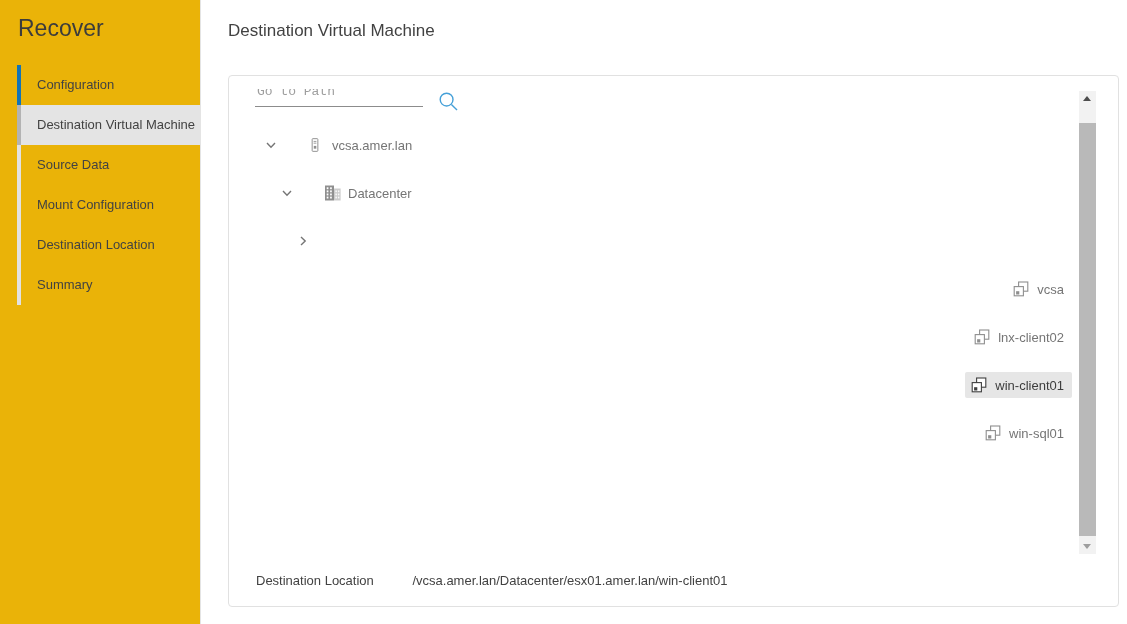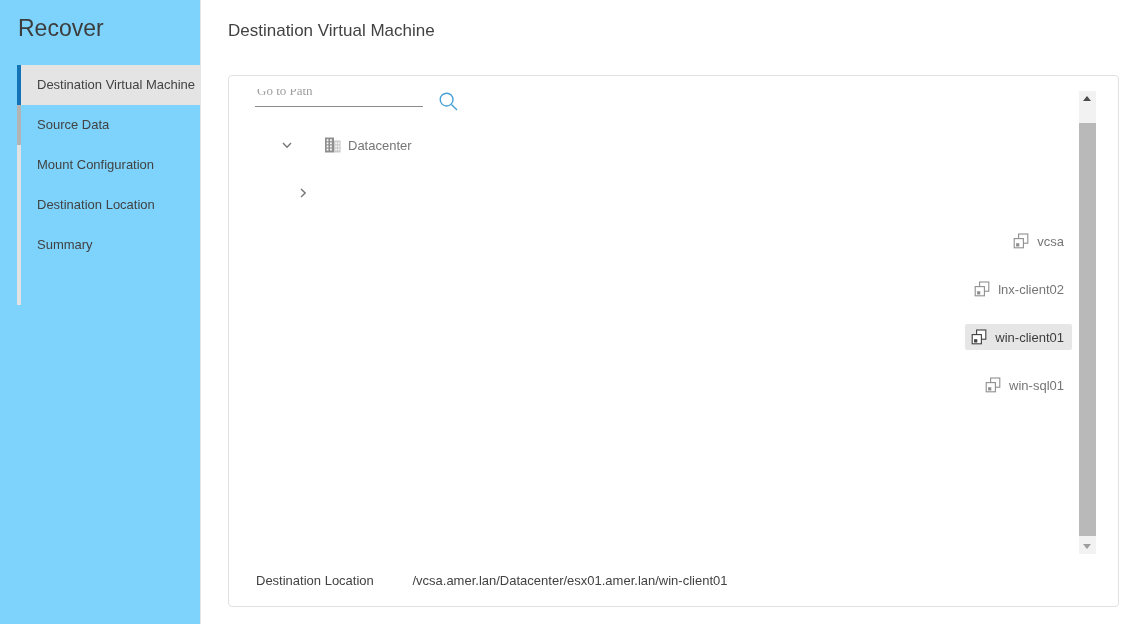--- a/index.html
+++ b/index.html
@@ -6,21 +6,21 @@
   html,body { margin:0; padding:0; }
   body {
     width:1127px; height:624px; position:relative; overflow:hidden;
     background:#ffffff; font-family:"Liberation Sans", sans-serif;
     -webkit-font-smoothing:antialiased;
   }
 
   
   .sidebar {
     position:absolute; left:0; top:0; width:201px; height:624px;
-    background:#7dd3fc; border-right:1px solid #e4e4e4;
+    background:#eab308; border-right:1px solid #e4e4e4;
   }
   .app-title {
     position:absolute; left:18px; top:15px;
     font-size:23px; font-weight:400; color:#3c3c3c;
   }
   .steps { position:absolute; left:0; top:65px; width:100%; }
   .track {
     position:absolute; left:17px; top:0; width:4px; height:240px;
     background:#e2e2e2; z-index:2;
   }
@@ -48,21 +48,21 @@
   .viewport {
     position:absolute; left:1px; top:13px; width:842px; height:465px;
     overflow:hidden;
   }
 
   
   .goto-wrap { position:relative; height:32px; }
   .goto-input {
     position:absolute; left:25px; top:-8px; width:164px; height:20px;
     border:0; outline:0; background:transparent; padding:0 2px;
-    font-family:Liberation Serif, serif; font-size:13px; color:#555;
+    font-family:Liberation Mono, monospace; font-size:13px; color:#555;
   }
   .goto-input::placeholder { color:#9e9e9e; opacity:1; }
   .goto-underline {
     position:absolute; left:25px; top:17px; width:168px; height:0;
     border-bottom:1px solid #8c8c8c;
   }
   .search-icon { position:absolute; left:208px; top:2px; cursor:pointer; }
 
   
   .row {
@@ -155,20 +155,21 @@
   </defs>
 </svg>
 
 <div class="sidebar">
   <div class="app-title">Recover</div>
   <div class="steps">
     <div class="track">
       <div class="seg-completed"></div>
       <div class="seg-active"></div>
     </div>
+    <div class="step"><span>Configuration</span></div>
     <div class="step active"><span>Destination Virtual Machine</span></div>
     <div class="step"><span>Source Data</span></div>
     <div class="step"><span>Mount Configuration</span></div>
     <div class="step"><span>Destination Location</span></div>
     <div class="step"><span>Summary</span></div>
   </div>
 </div>
 
 <div class="main-title">Destination Virtual Machine</div>
 
@@ -179,20 +180,35 @@
       <input class="goto-input" type="text" placeholder="Go to Path" style="">
       <div class="goto-underline"></div>
       <svg class="search-icon" width="21" height="21" viewBox="0 0 21 21">
         <circle cx="8.6" cy="8.6" r="6.4" fill="none" stroke="#45a0d8" stroke-width="1.4"></circle>
         <line x1="13.4" y1="13.4" x2="19" y2="19" stroke="#45a0d8" stroke-width="1.4"></line>
       </svg>
     </div>
 
     <div>
 
+      <div class="row lvl0">
+        <span class="chev">
+          <svg width="14" height="14">
+              <use href="#sym-cdown"></use>
+            </svg>
+          </span>
+        <span class="lblwrap">
+          <span class="ico">
+            <svg width="14" height="16">
+                <use href="#sym-host"></use>
+              </svg>
+            </span>
+          <span>vcsa.amer.lan</span>
+        </span>
+      </div>
 
       <div class="row lvl1">
         <span class="chev">
           <svg width="14" height="14">
               <use href="#sym-cdown"></use>
             </svg>
           </span>
         <span class="lblwrap">
           <span class="ico">
             <svg width="18" height="16">

